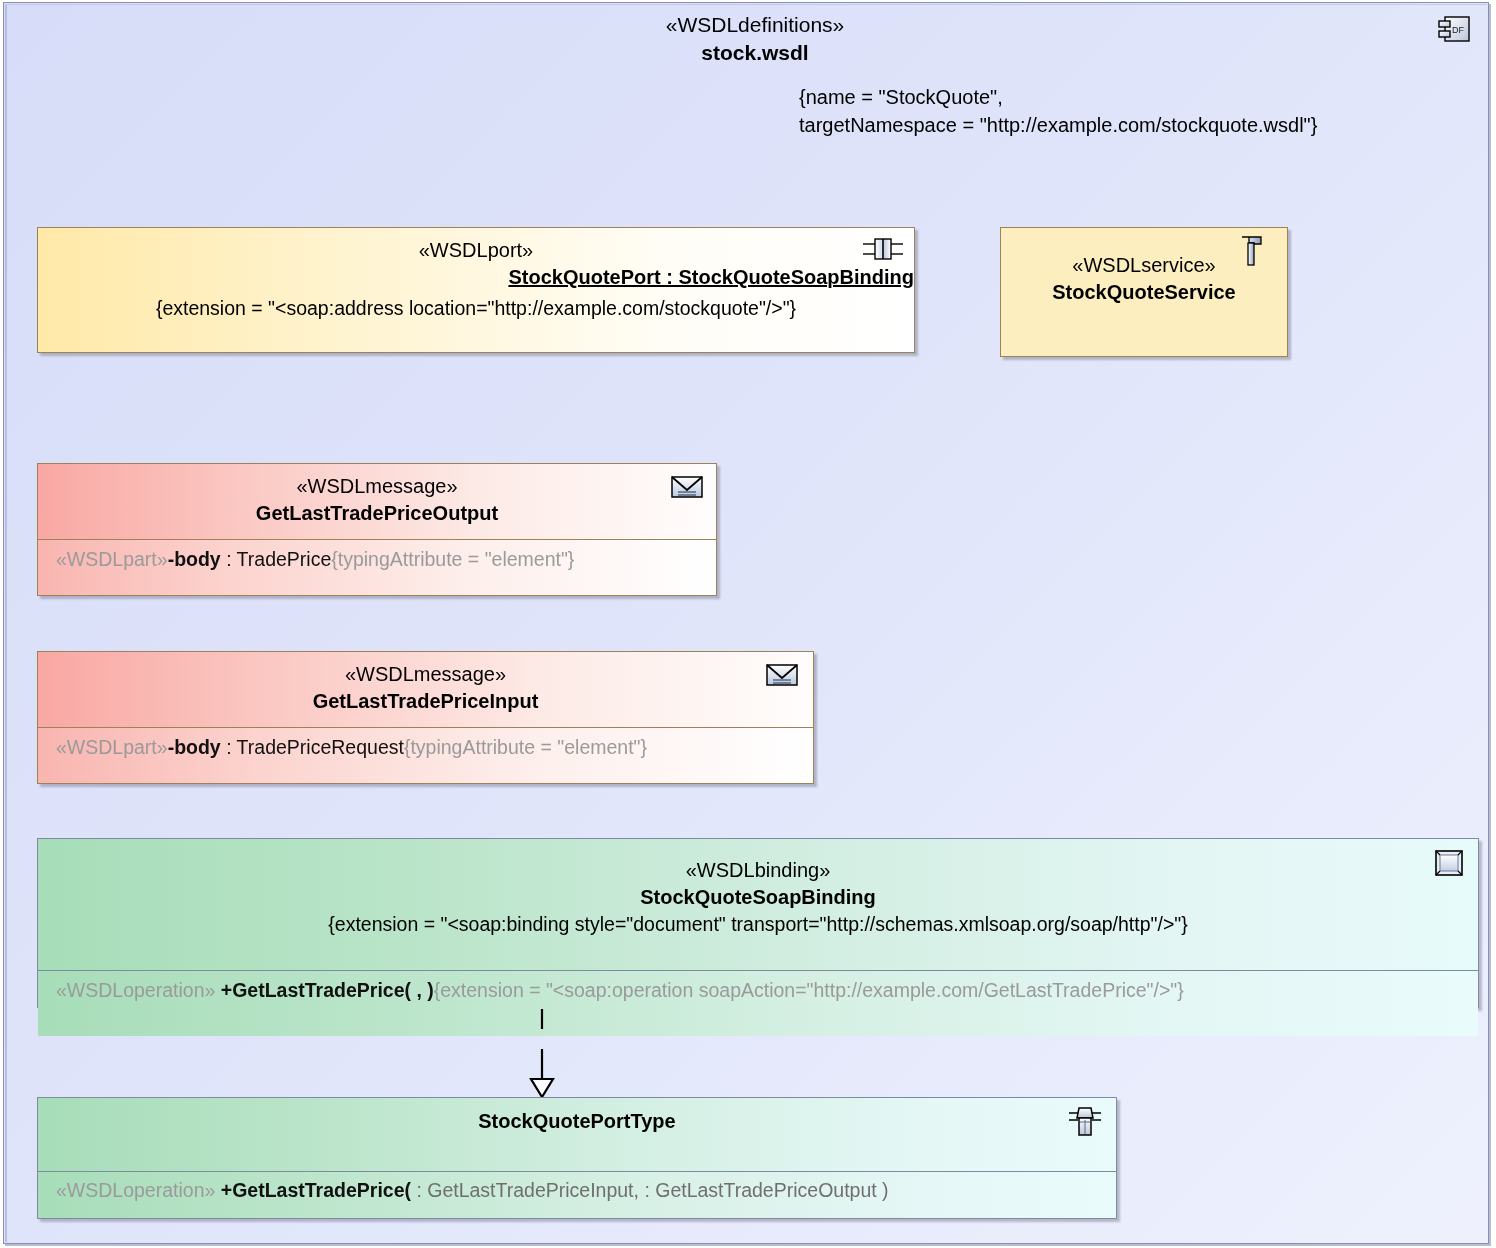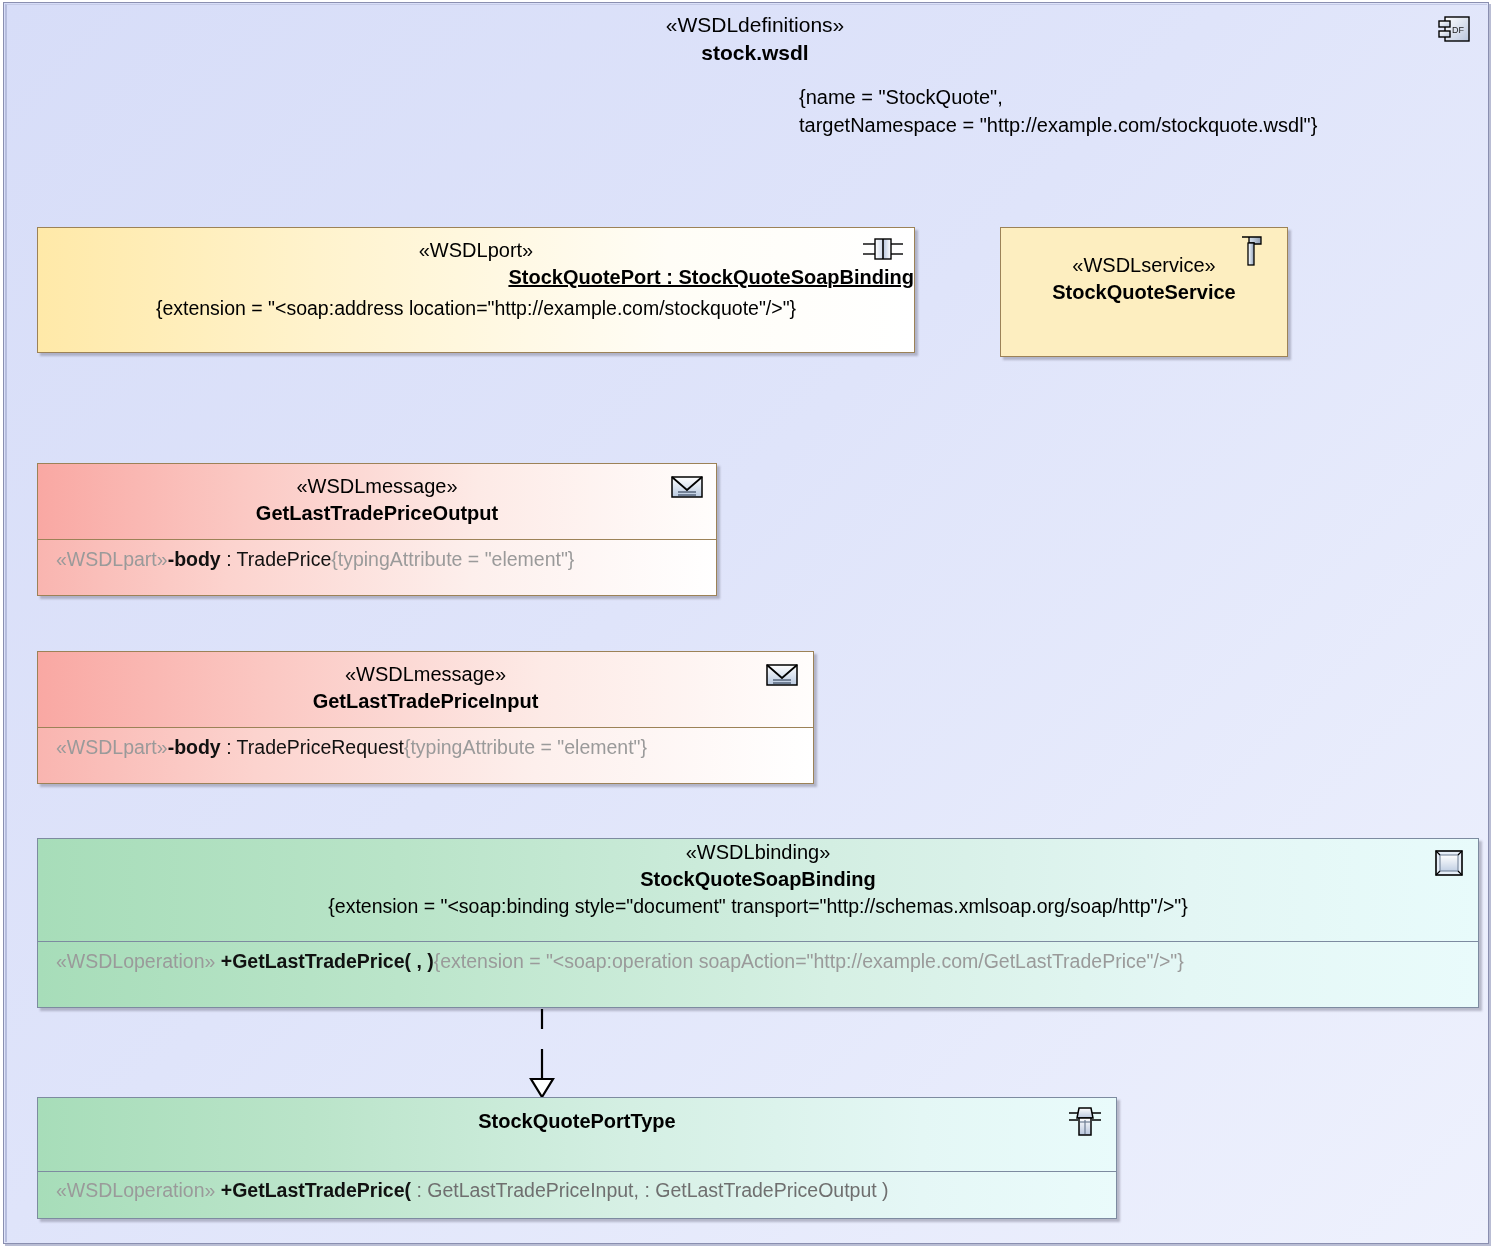--- a/index.html
+++ b/index.html
@@ -154,24 +154,24 @@
   #msg-input-box  { left: 33px; top: 648px; width: 777px; height: 133px; }
   #msg-input-box .head { height: 76px; }
   #msg-input-box .feat { height: 55px; padding-top: 6px; }
 
   
   #wsdl-binding-box {
     left: 33px; top: 835px; width: 1442px; height: 170px;
     border: 1px solid #7d8ba0;
   }
   #wsdl-binding-box .head {
-    height: 103px;
+    height: 132px;
     background: linear-gradient(to right, #a7ddb9 0%, #b9e4c8 25%, #d3eee2 55%, #e3f6f4 80%, #e8fbfb 100%);
     border-bottom: 1px solid #7d8ba0;
-    padding-top: 0;
+    padding-top: 18px;
   }
   #wsdl-binding-box .feat {
     height: 65px;
     padding-top: 6px;
     background: linear-gradient(to right, #a7ddb9 0%, #bbe5ca 25%, #d6f0e4 55%, #e4f7f5 80%, #e9fbfb 100%);
   }
 
   
   #wsdl-porttype-box {
     left: 33px; top: 1094px; width: 1080px; height: 122px;

